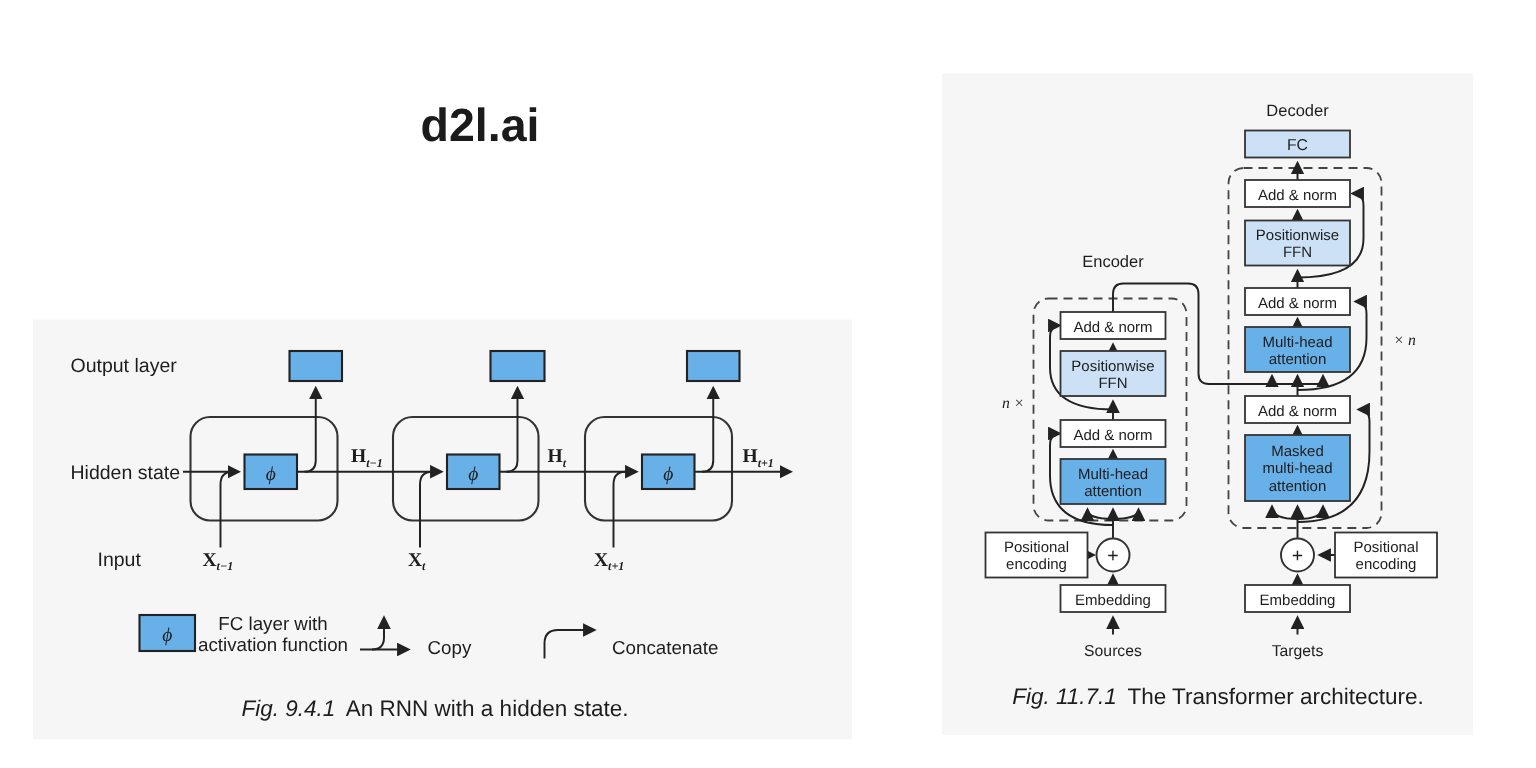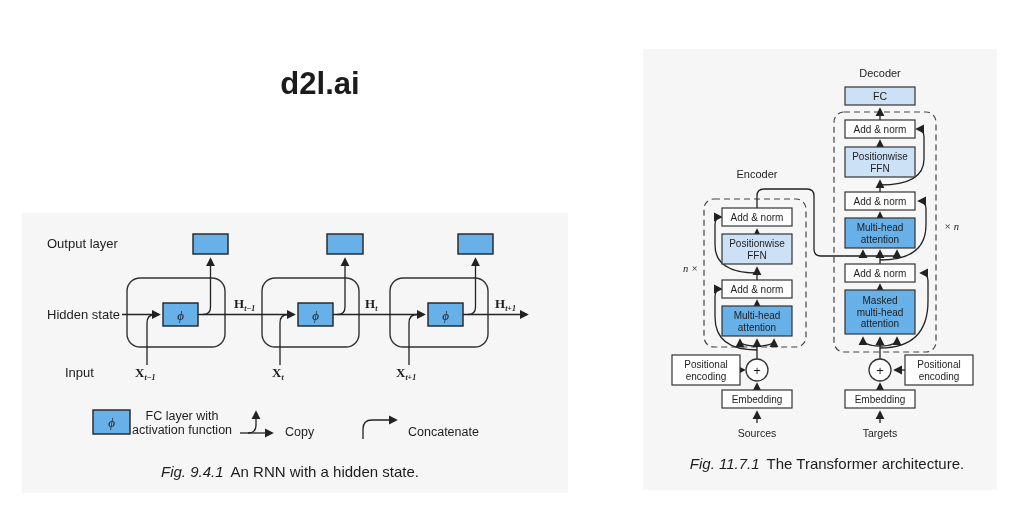--- a/index.html
+++ b/index.html
@@ -4,21 +4,21 @@
 <style>
   html,body{margin:0;padding:0;background:#ffffff;}
   body{width:1024px;height:512px;position:relative;overflow:hidden;
        font-family:"Liberation Sans", sans-serif;color:#1c1c1c;}
   .page{position:absolute;inset:0;}
   .header{position:absolute;left:0;top:52px;width:640px;text-align:center;}
   .header h1{margin:0;font-size:55px;line-height:1.0;font-weight:bold;letter-spacing:-1px;color:#1b1b1b;}
   .header .subtitle{margin-top:14px;font-size:31px;font-weight:bold;color:#1b1b1b;}
   .panel{position:absolute;background:#f6f6f7;}
   .panel-rnn{left:22px;top:213px;width:546px;height:280px;}
-  .panel-tf{left:643px;top:49px;width:354px;height:441px;}
+  .panel-tf{left:628px;top:49px;width:354px;height:441px;}
   svg{display:block;}
   text{fill:#1d1d1d;}
   .sans{font-family:"Liberation Sans", sans-serif;}
   .serif{font-family:"Liberation Serif", serif;}
 </style>
 </head>
 <body>
 
 <div class="page">
 

